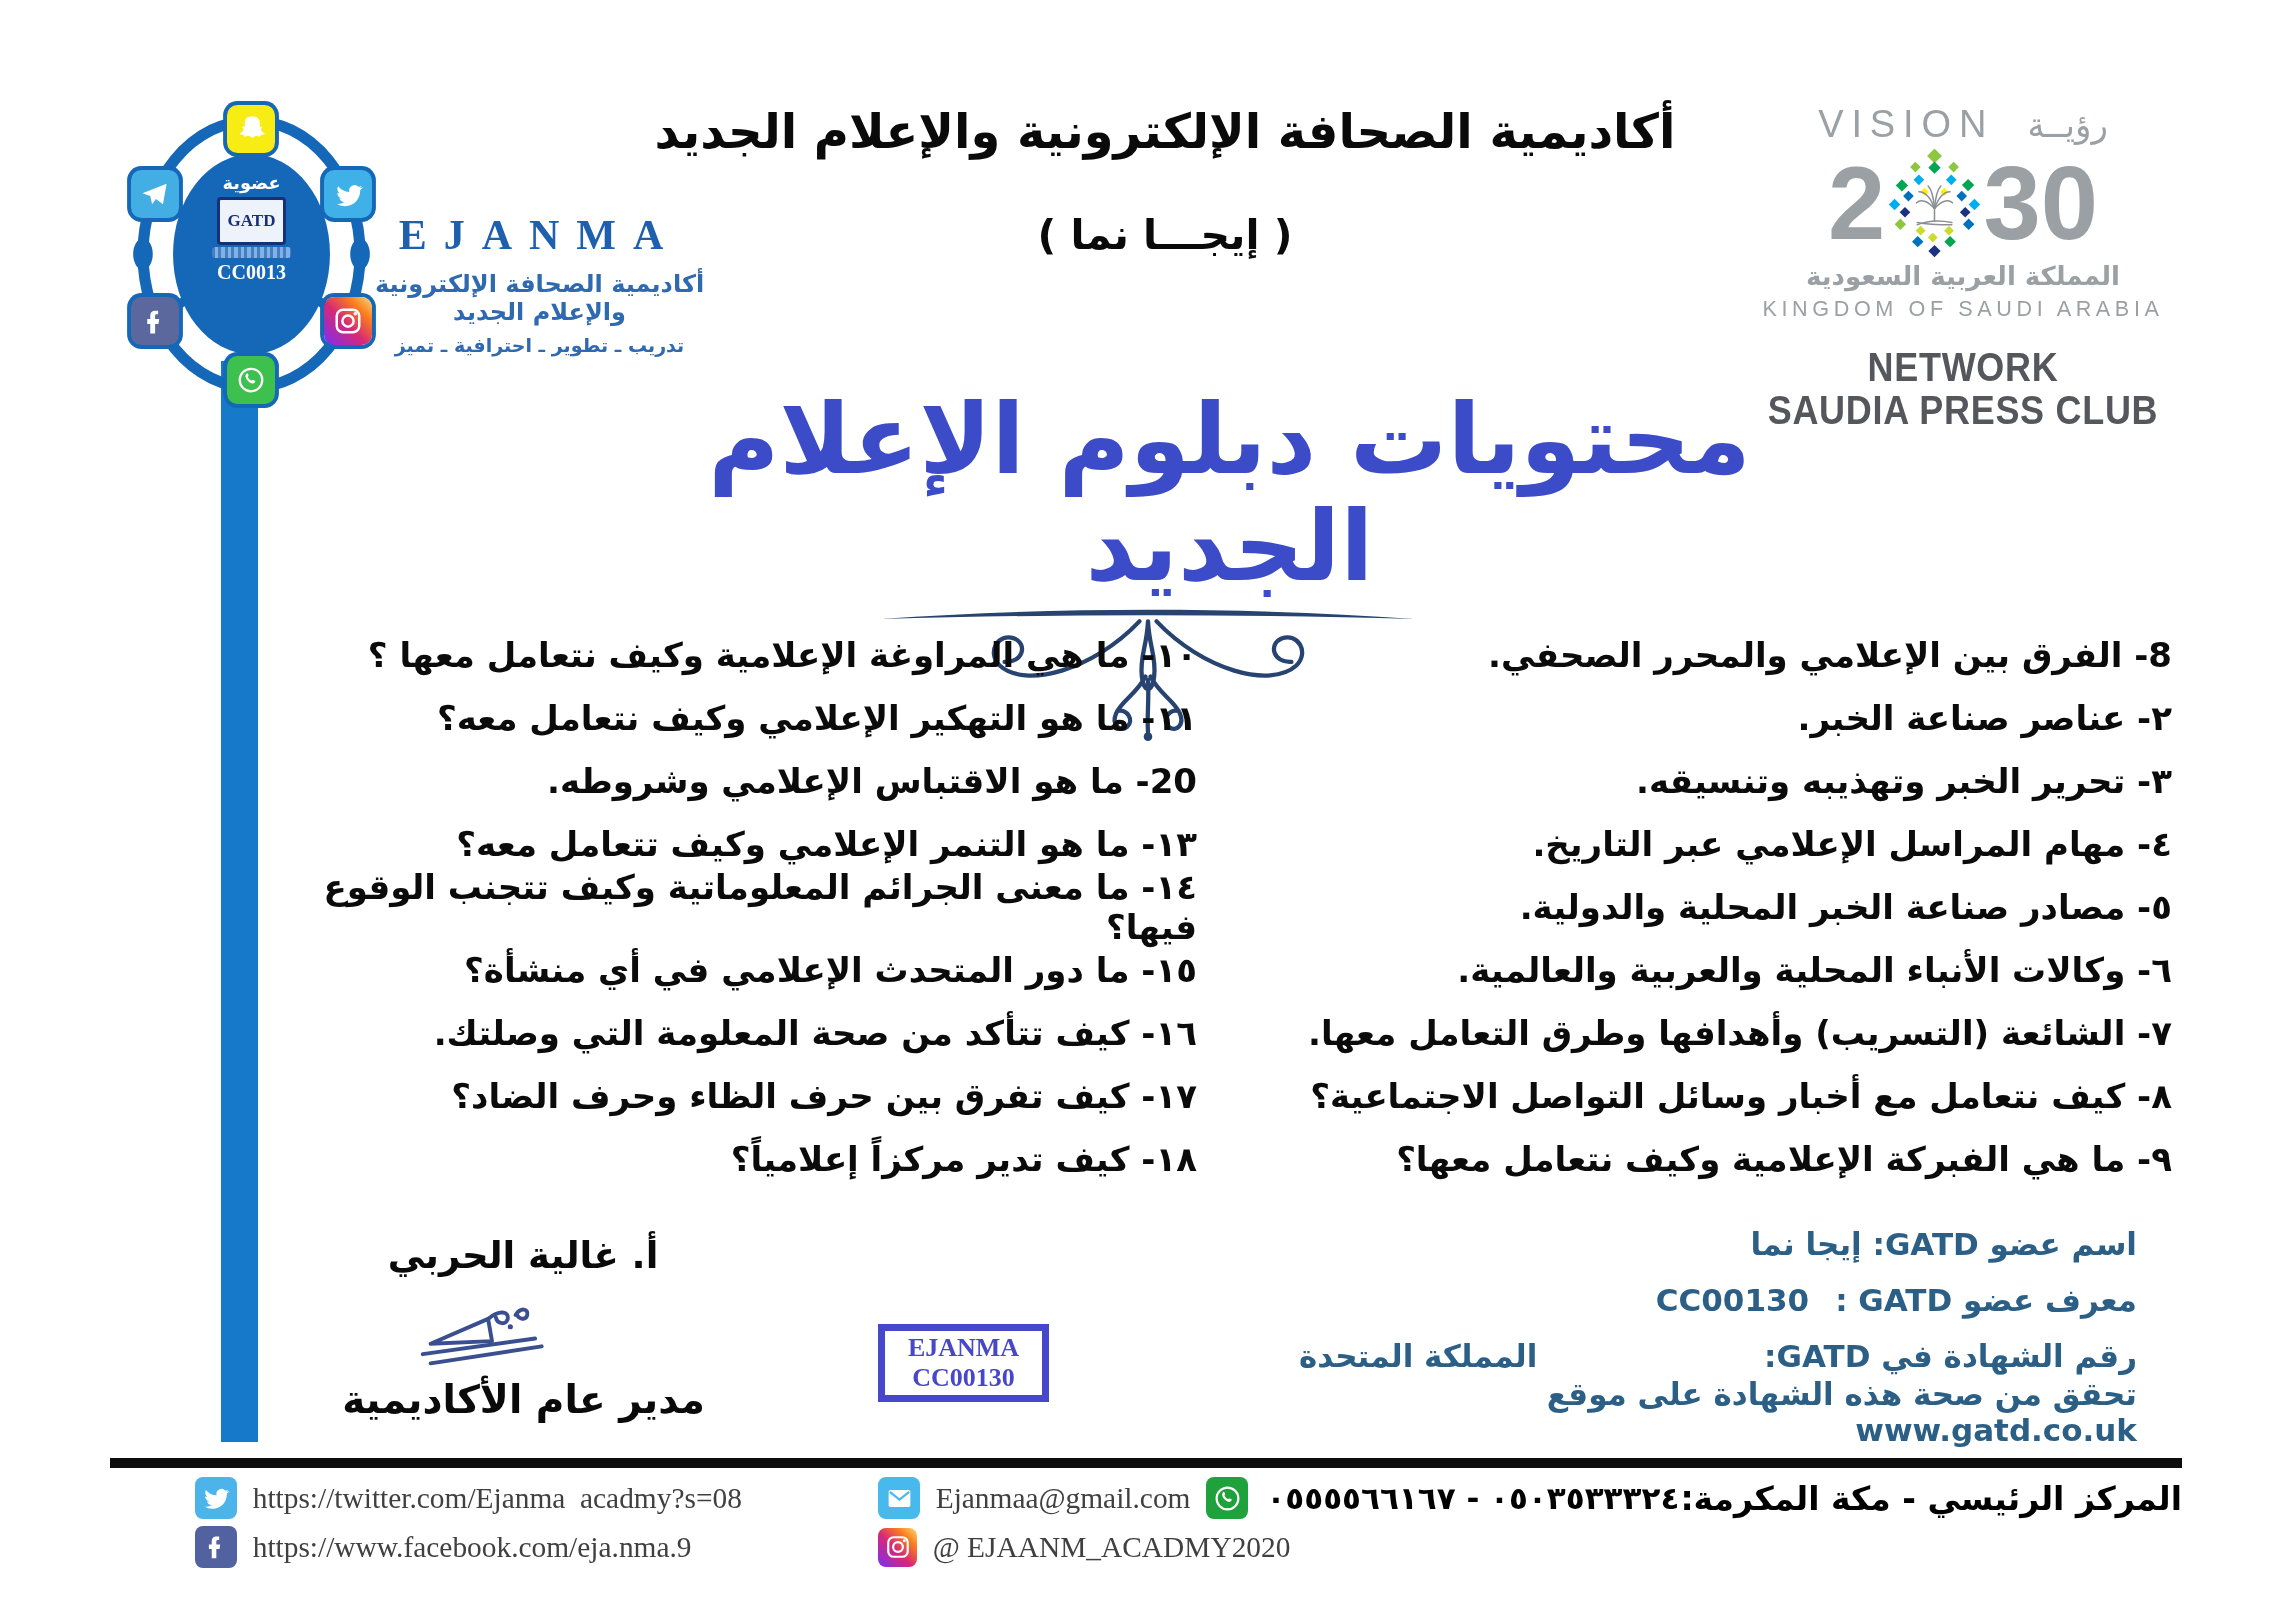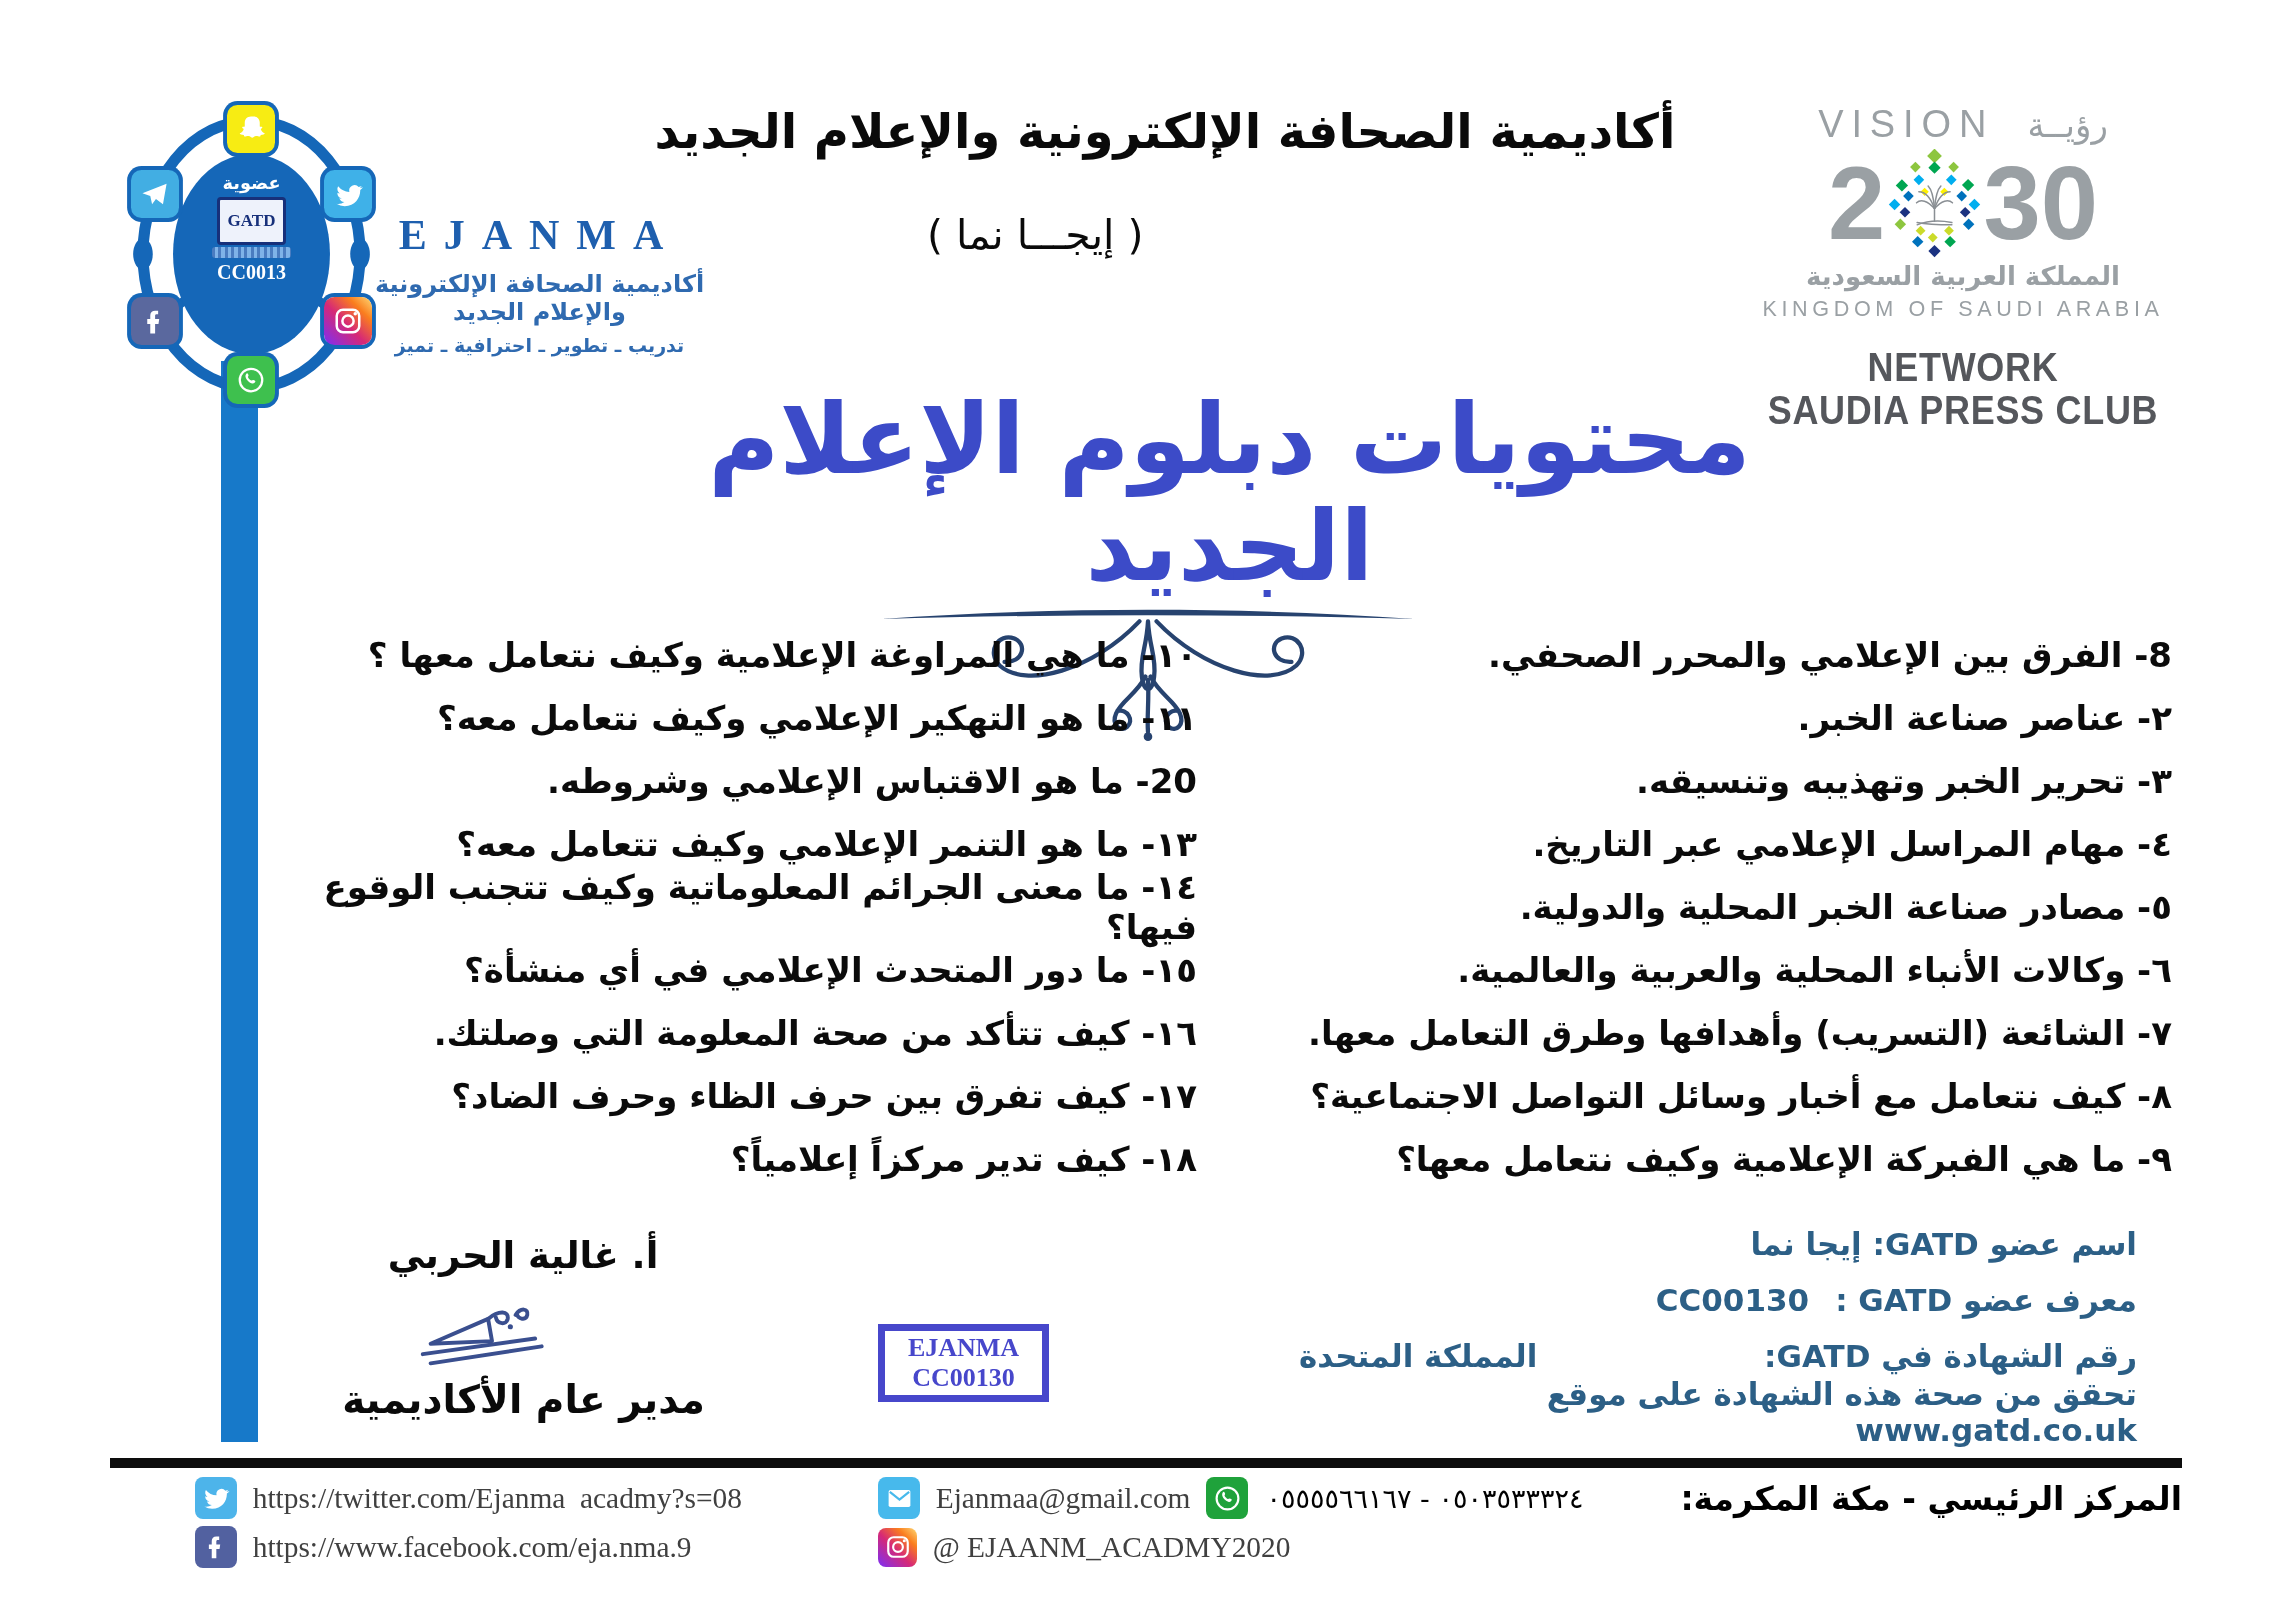--- a/index.html
+++ b/index.html
@@ -6,22 +6,22 @@
   body{width:2295px;height:1623px;position:relative;background:#fff;
        font-family:"DejaVu Sans",sans-serif;overflow:hidden}
   .abs{position:absolute}
   .rtl{direction:rtl}
   .ltrIso{direction:ltr;unicode-bidi:isolate}
   .pre{white-space:pre}
 
   
   .academy-title{left:622px;top:103px;width:1086px;text-align:center;
     font-size:48px;font-weight:bold;color:#0a0a0a}
-  .academy-sub{left:927px;top:211px;width:432px;text-align:left;
-    font-size:41px;font-weight:normal;color:#0a0a0a}
+  .academy-sub{left:949px;top:211px;width:432px;text-align:center;
+    font-size:41px;font-weight:bold;color:#0a0a0a}
 
   
   .logo-wrap{left:124px;top:97px;width:255px;height:309px;z-index:2}
   .tile{position:absolute;width:48px;height:48px;border-radius:10.5px;
     display:flex;align-items:center;justify-content:center;box-shadow:0 0 0 3.9px #1567b8}
   .t-snap{left:103px;top:7.9px;background:#f7ec13}
   .t-telegram{left:6.5px;top:73px;background:#42aee3}
   .t-twitter{left:200px;top:73px;background:#3fb1e8}
   .t-facebook{left:6.5px;top:200px;background:#5a689e}
   .t-instagram{left:200px;top:200px;background:linear-gradient(45deg,#7b2ff7,#d62976 45%,#fa7e1e 75%,#feda75)}
@@ -89,21 +89,21 @@
   .footer-line{left:110px;top:1458px;width:2072px;height:9.8px;background:#0d0d0d}
   .f-tile{width:42px;height:42px;border-radius:7.9px;display:inline-flex;
     align-items:center;justify-content:center;flex:none}
   .f-twitter{background:#4db4ea}.f-facebook{background:#5261a0}
   .f-mail{background:#47b9ec}.f-wa{background:#1fa23b}
   .f-ig{background:linear-gradient(45deg,#7b2ff7,#d62976 45%,#fa7e1e 75%,#feda75)}
   .f-left{left:195px;top:1476px}
   .f-center{left:878px;top:1476px}
   .f-row{display:flex;align-items:center;gap:15.7px;height:44px;margin-bottom:5.2px}
   .f-url{font-family:"Liberation Serif",serif;font-weight:normal;font-size:29.4px;color:#404040}
-  .f-phones{font-size:27px;font-weight:normal;color:#000}
+  .f-phones{font-size:31px;font-weight:bold;color:#000}
   .f-right{right:113px;top:1479px;direction:rtl;font-size:33px;font-weight:bold;color:#000}
 </style>
 </head>
 <body>
 
 <div class="abs blue-bar"></div>
 
 <div class="abs logo-wrap">
   <svg width="255" height="309" viewBox="0 0 390 472">
     <ellipse cx="195" cy="240" rx="166" ry="204" fill="none" stroke="#1567b8" stroke-width="17"></ellipse>

